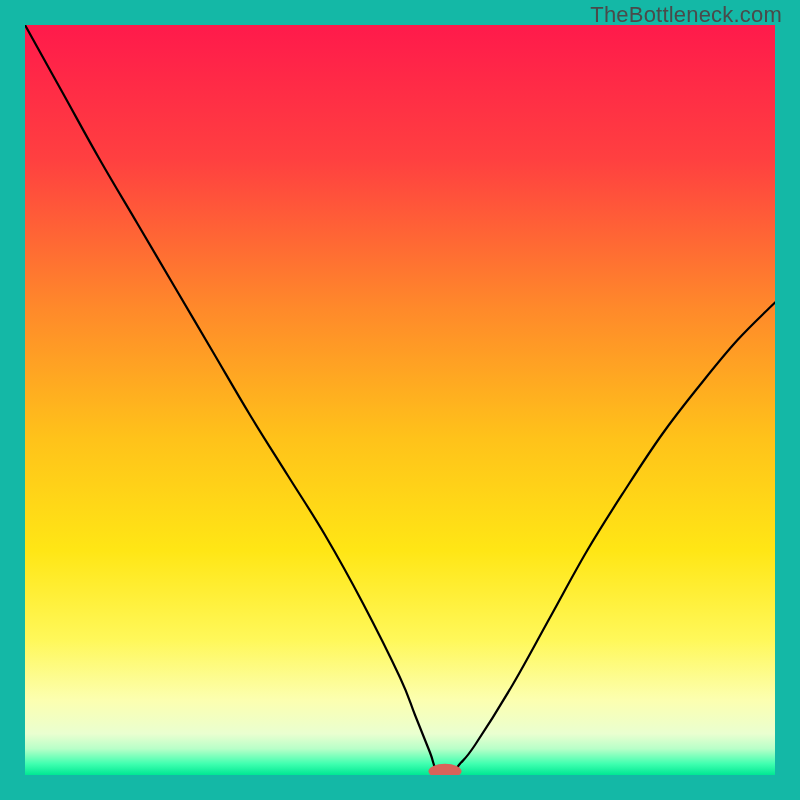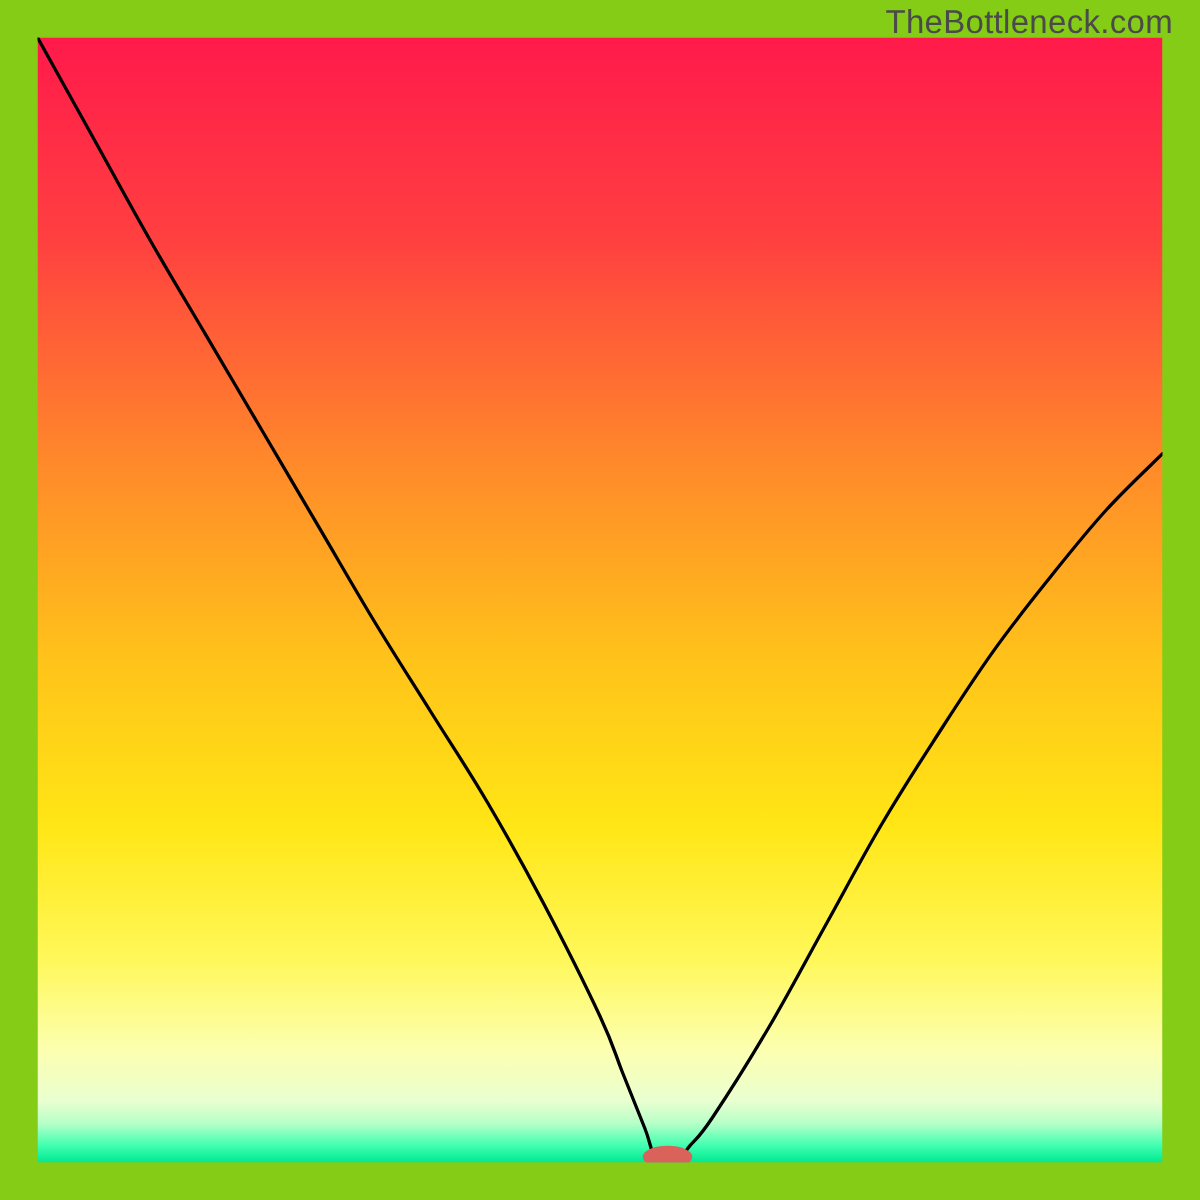--- a/index.html
+++ b/index.html
@@ -8,21 +8,21 @@
     width: 800px;
     height: 800px;
     background: #000;
     overflow: hidden;
     font-family: Arial, Helvetica, sans-serif;
   }
   .frame {
     position: relative;
     width: 800px;
     height: 800px;
-    background: #84cc16;
+    background: #14b8a6;
   }
   .watermark {
     position: absolute;
     top: 2px;
     right: 18px;
     color: #4a4a4a;
     font-size: 22px;
     font-weight: 400;
     letter-spacing: 0.2px;
     z-index: 20;

